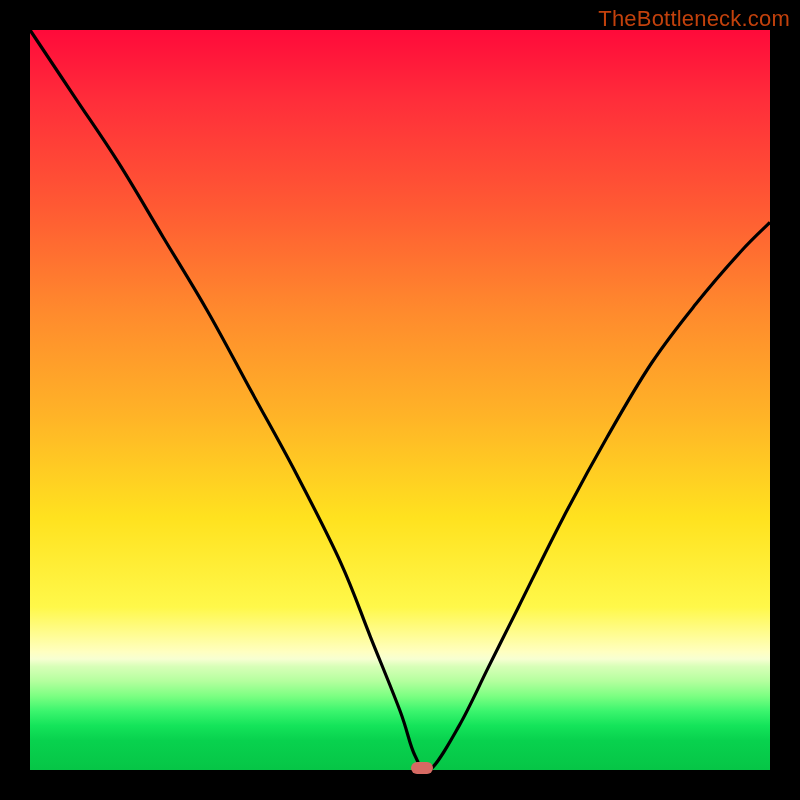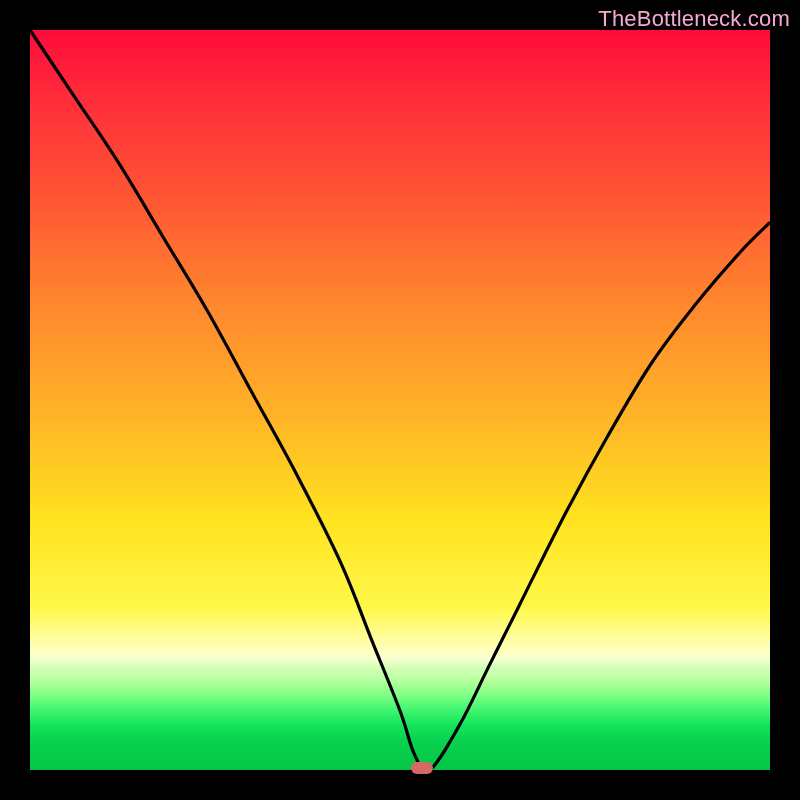--- a/index.html
+++ b/index.html
@@ -43,21 +43,21 @@
       #3cf56e 92%,
       #14e45a 94%,
       #08d24e 96%,
       #06c546 100%
     );
   }
   .watermark {
     position: absolute;
     top: 6px;
     right: 10px;
-    color: #f9a8d4;
+    color: #c2410c;
     font-size: 22px;
     font-weight: 400;
     letter-spacing: 0.2px;
     user-select: none;
   }
   svg.curve {
     position: absolute;
     left: 30px;
     top: 30px;
     width: 740px;

